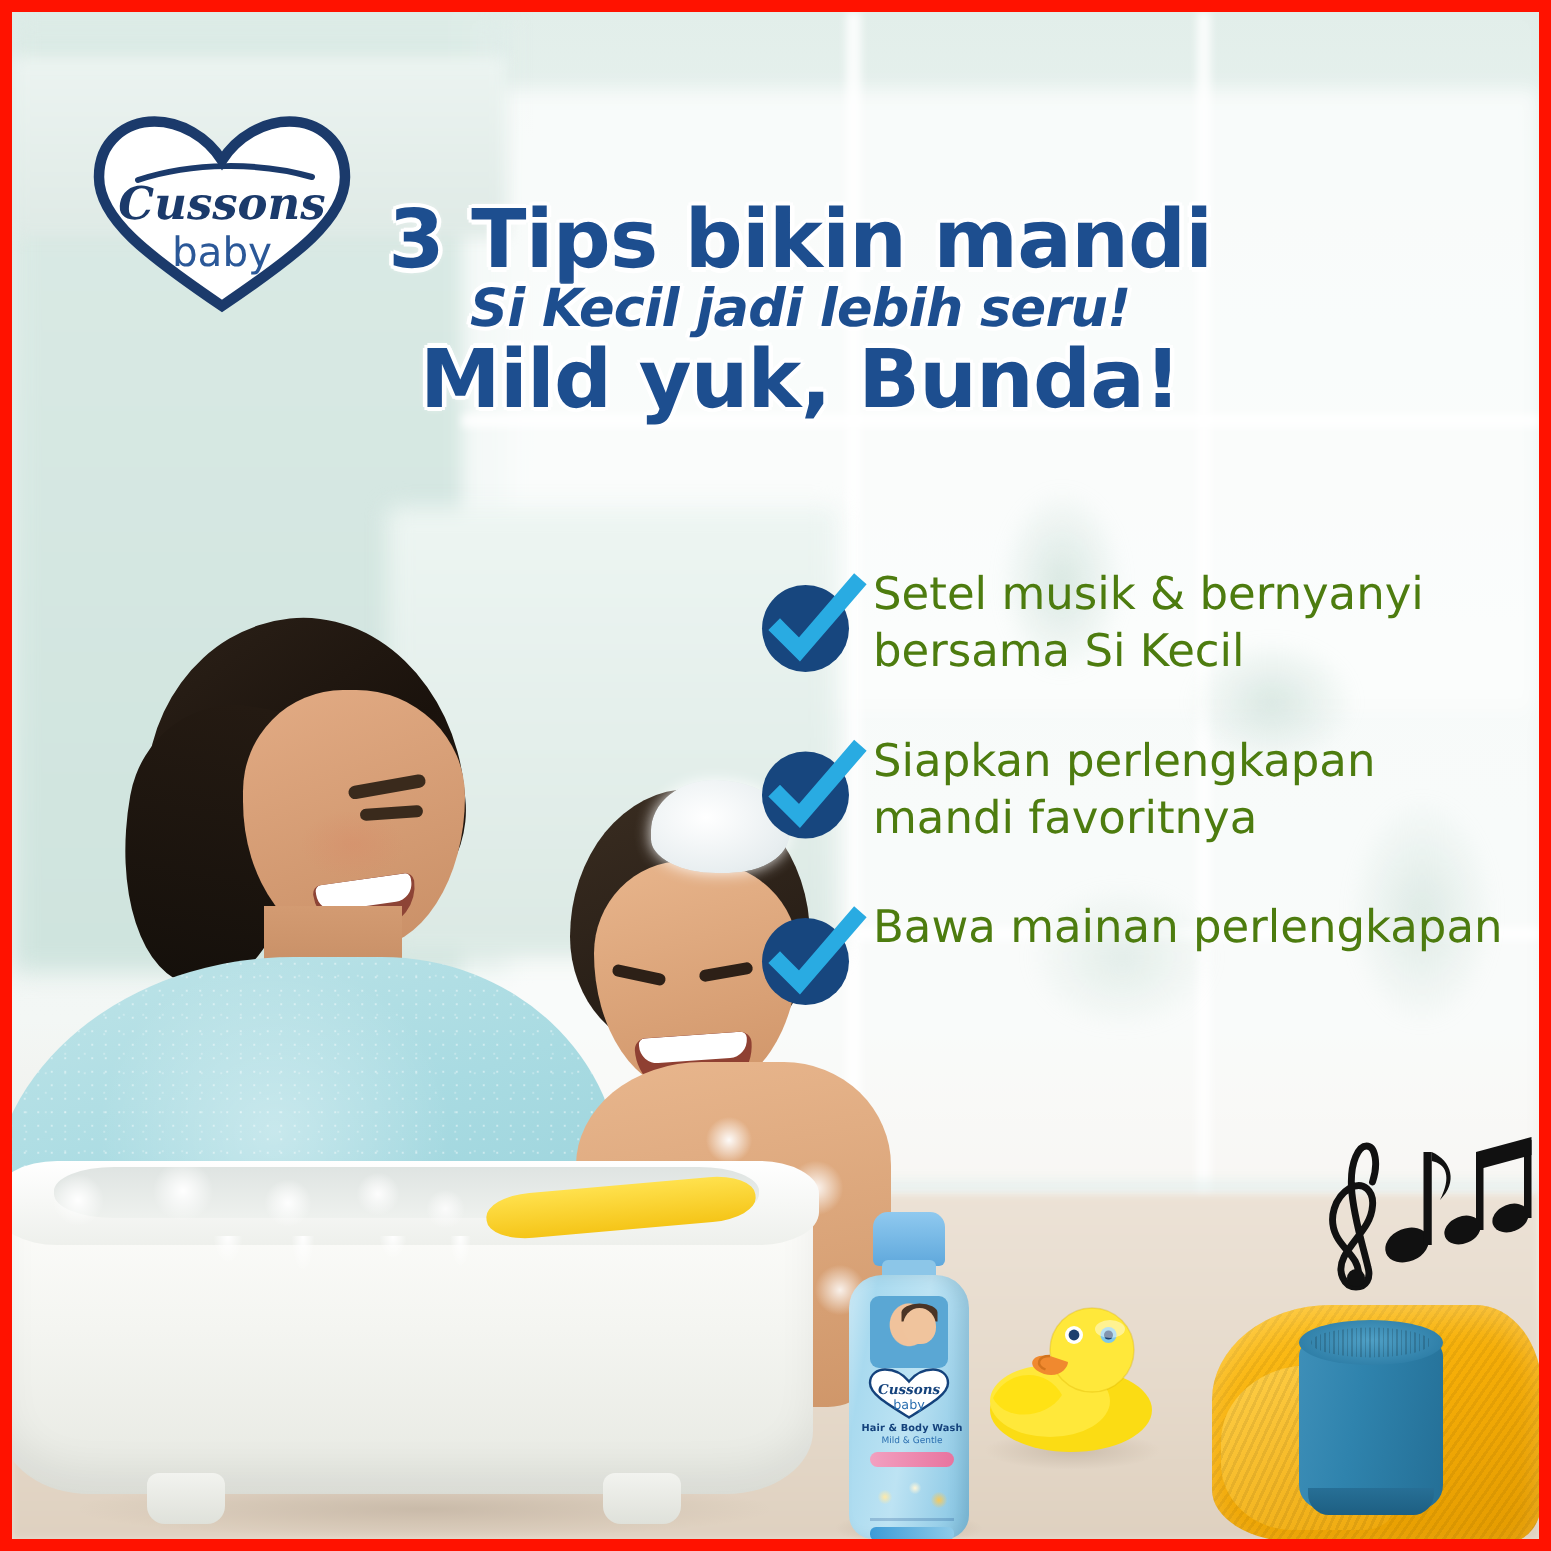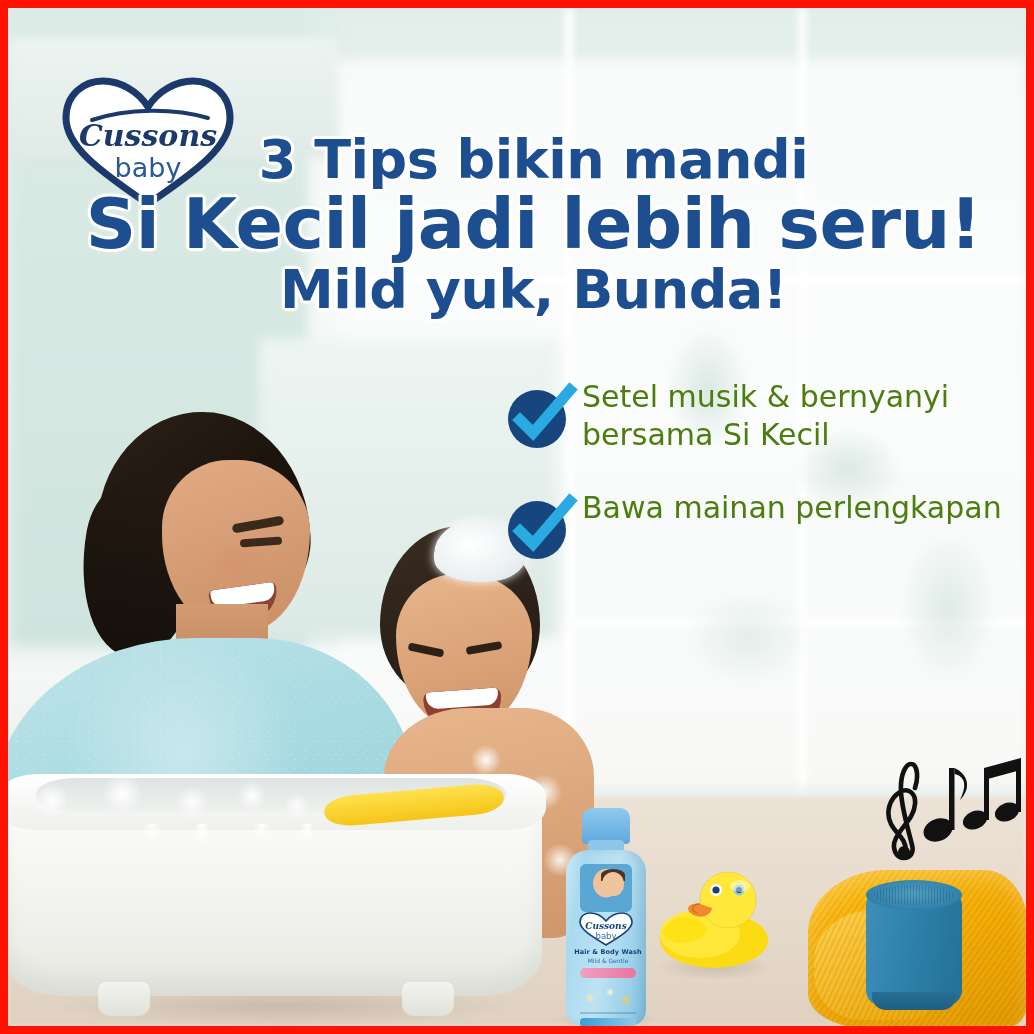--- a/index.html
+++ b/index.html
@@ -94,21 +94,21 @@
     color:#1d4e8f;
     letter-spacing:-0.5px;
     line-height:1.045;
     text-shadow:
       0 0 3px #ffffff, 0 0 3px #ffffff, 0 0 6px #ffffff,
       2px 0 0 #fff, -2px 0 0 #fff, 0 2px 0 #fff, 0 -2px 0 #fff,
       2px 2px 0 #fff, -2px 2px 0 #fff, 2px -2px 0 #fff, -2px -2px 0 #fff,
       3px 0 0 #fff, -3px 0 0 #fff, 0 3px 0 #fff, 0 -3px 0 #fff;
   }
   .headline .l1{ font-size:54px; }
-  .headline .l2{ font-size:70px; }
+  .headline .l2{ font-size:35px;font-style:italic; }
   .headline .l3{ font-size:54px; }
 
   
   .bullets{
     position:absolute; left:500px; top:368px; width:500px;
   }
   .bullet{
     position:relative;
     display:flex; align-items:flex-start;
     margin-bottom:32px;
@@ -592,20 +592,29 @@
       <div class="bullet">
         <span class="check">
           <svg viewBox="0 0 74 74" xmlns="http://www.w3.org/2000/svg">
             <circle cx="33" cy="41" r="29" fill="#17467e"></circle>
             <path d="M16 42 L29 55 L66 12" fill="none" stroke="#29abe2" stroke-width="11" stroke-linecap="square" stroke-linejoin="miter"></path>
           </svg>
         </span>
         <span class="btext">Setel musik &amp; bernyanyi bersama Si Kecil</span>
       </div>
 
+      <div class="bullet">
+        <span class="check">
+          <svg viewBox="0 0 74 74" xmlns="http://www.w3.org/2000/svg">
+            <circle cx="33" cy="41" r="29" fill="#17467e"></circle>
+            <path d="M16 42 L29 55 L66 12" fill="none" stroke="#29abe2" stroke-width="11" stroke-linecap="square" stroke-linejoin="miter"></path>
+          </svg>
+        </span>
+        <span class="btext">Siapkan perlengkapan mandi favoritnya</span>
+      </div>
 
       <div class="bullet">
         <span class="check">
           <svg viewBox="0 0 74 74" xmlns="http://www.w3.org/2000/svg">
             <circle cx="33" cy="41" r="29" fill="#17467e"></circle>
             <path d="M16 42 L29 55 L66 12" fill="none" stroke="#29abe2" stroke-width="11" stroke-linecap="square" stroke-linejoin="miter"></path>
           </svg>
         </span>
         <span class="btext">Bawa mainan perlengkapan</span>
       </div>

